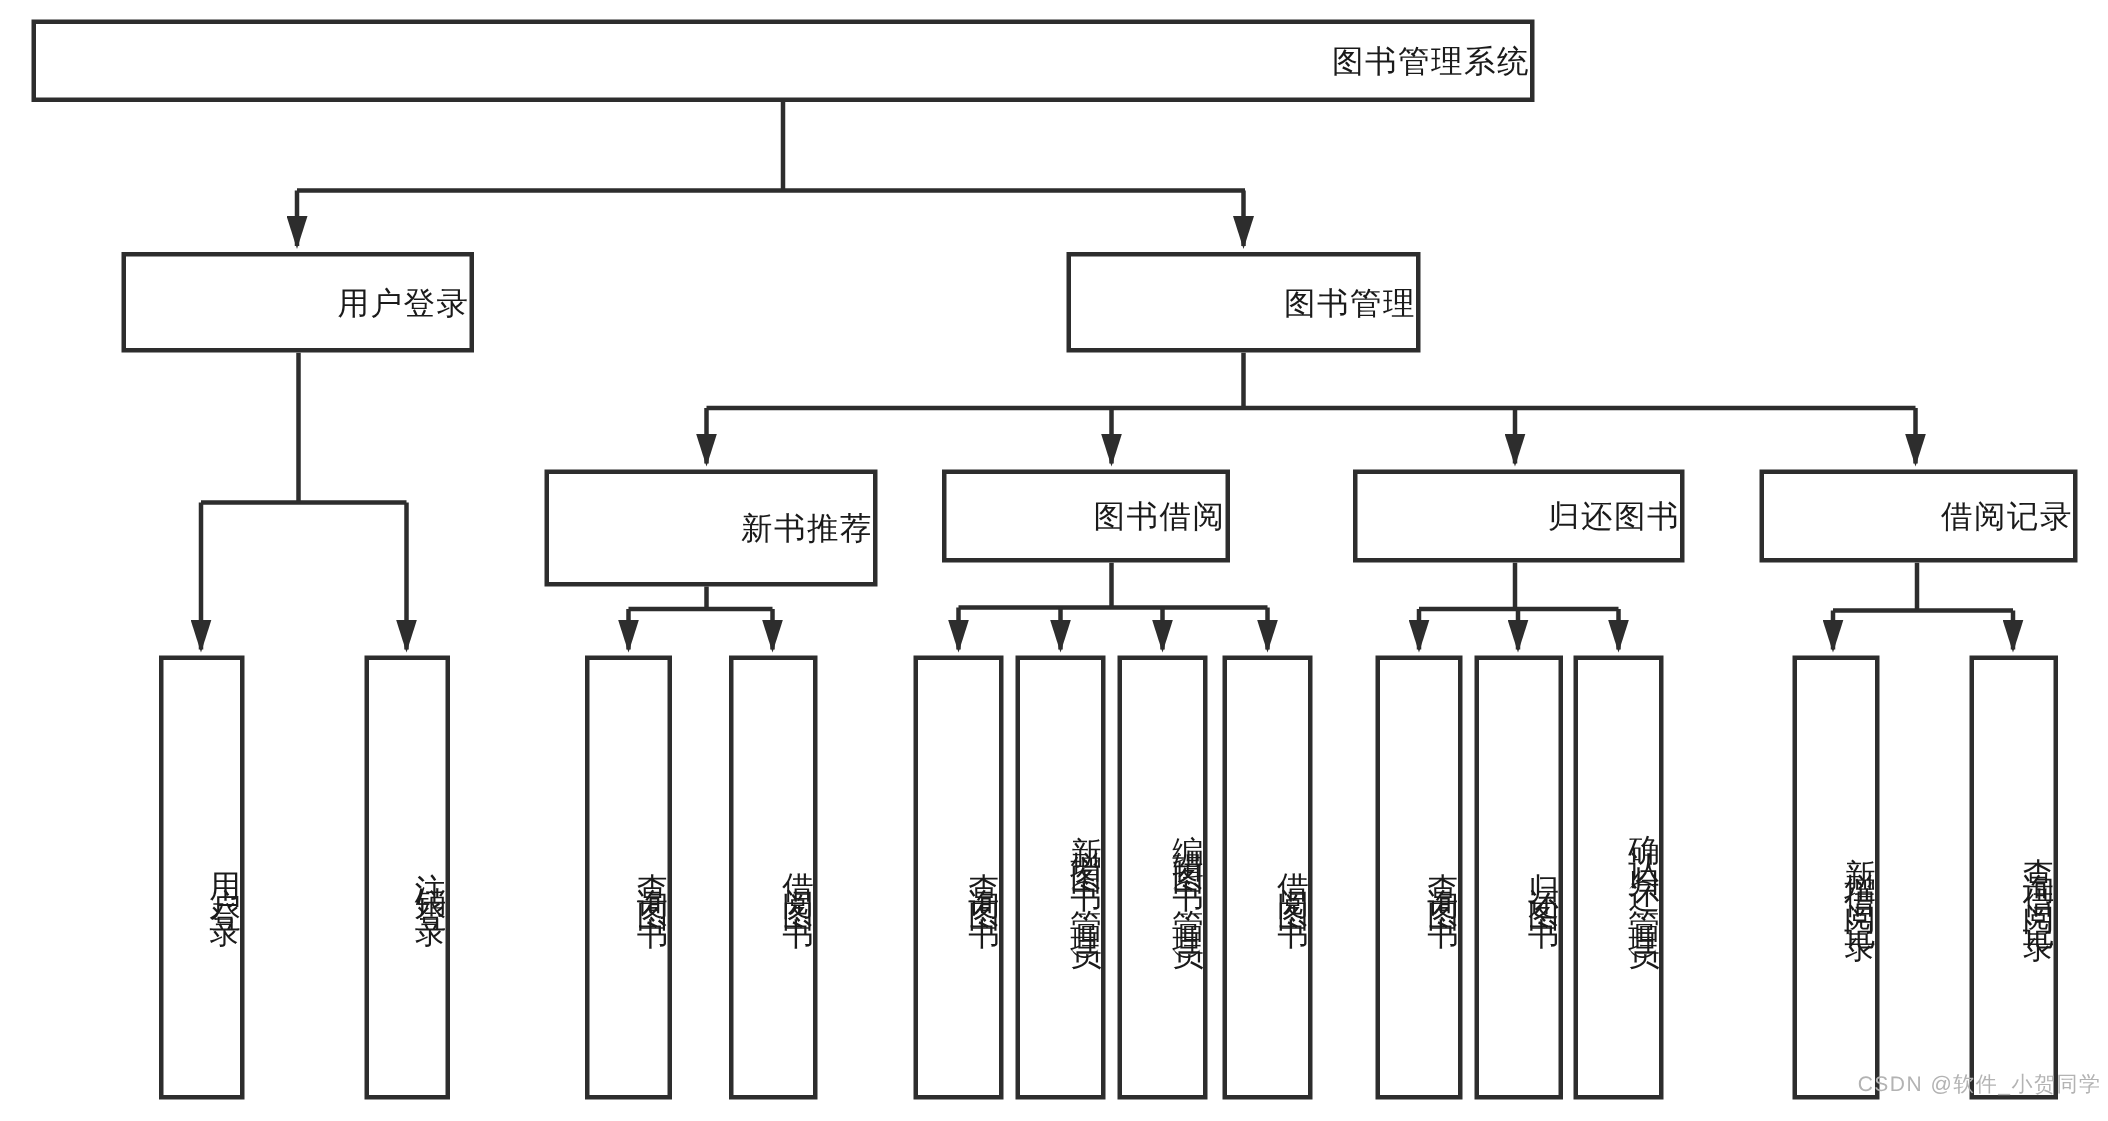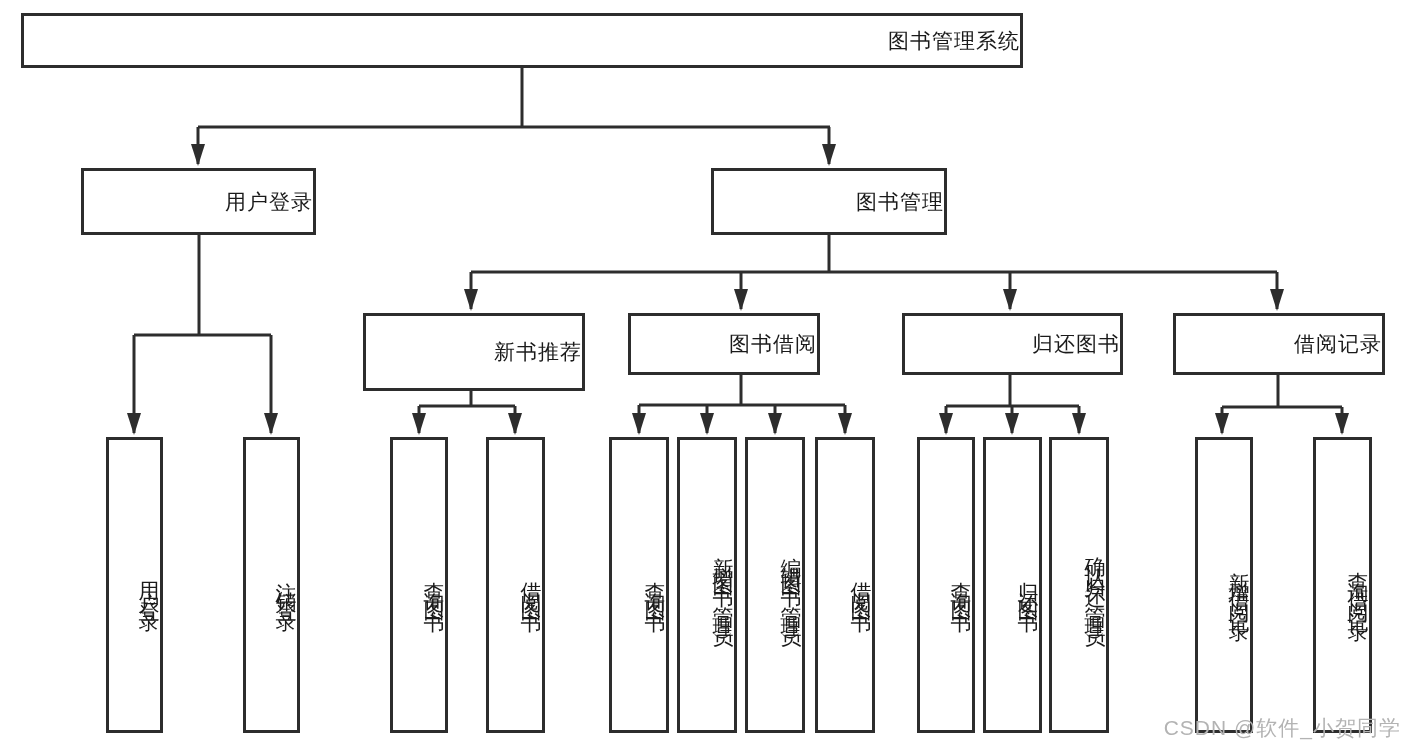--- a/index.html
+++ b/index.html
@@ -27,21 +27,21 @@
   .leaf .vtext {
     writing-mode:vertical-rl;
     text-orientation:mixed;
     font-size:21px;
     line-height:1;
     letter-spacing:10px;
   }
   .watermark {
     position:absolute;
     top:714px; right:4px;
-    font-size:21px;
+    font-size:14px;
     letter-spacing:1px;
     color:#b3b3b3;
     z-index:5;
     white-space:nowrap;
   }
 </style>
 </head>
 <body>
 
 <div class="stage">

